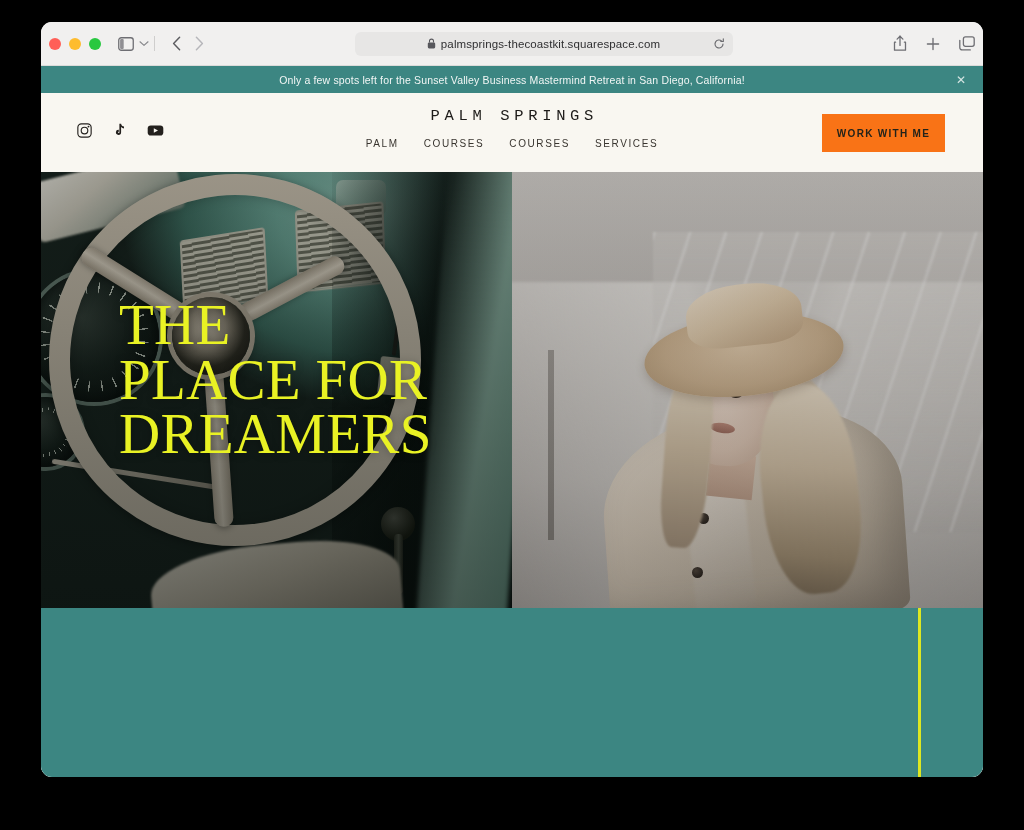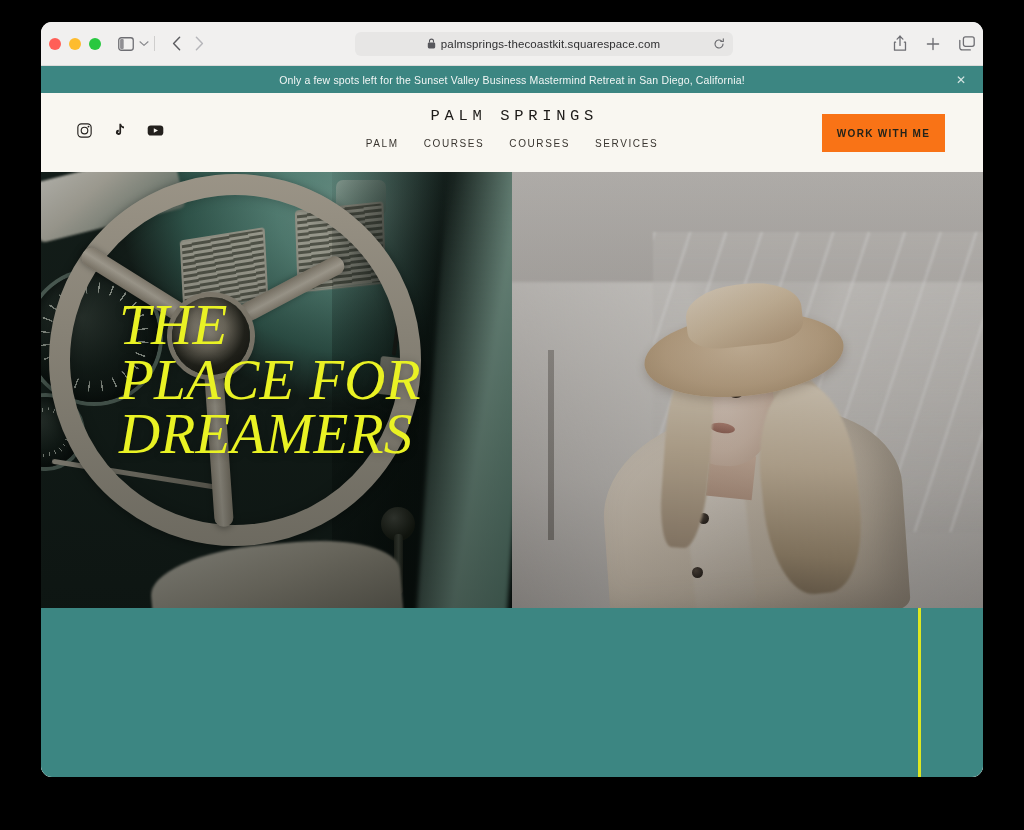--- a/index.html
+++ b/index.html
@@ -238,21 +238,20 @@
   .hero {
     position: relative;
     height: 436px;
     display: flex;
     overflow: hidden;
   }
   .hero-pane {
     position: relative;
     height: 100%;
     overflow: hidden;
-    font-style: italic;
   }
   .hero-left  { width: 471px; background: #0d1512; }
   .hero-right { flex: 1; background: #a9a5a1; }
 
   
   .car-scene { position:absolute; inset:0; }
   .car-dash {
     position: absolute; inset: 0;
     background:
       radial-gradient(ellipse 260px 200px at 72% 8%, #8fbdb0 0%, #6ba395 40%, #3c6b5f 75%, #16211d 100%),

